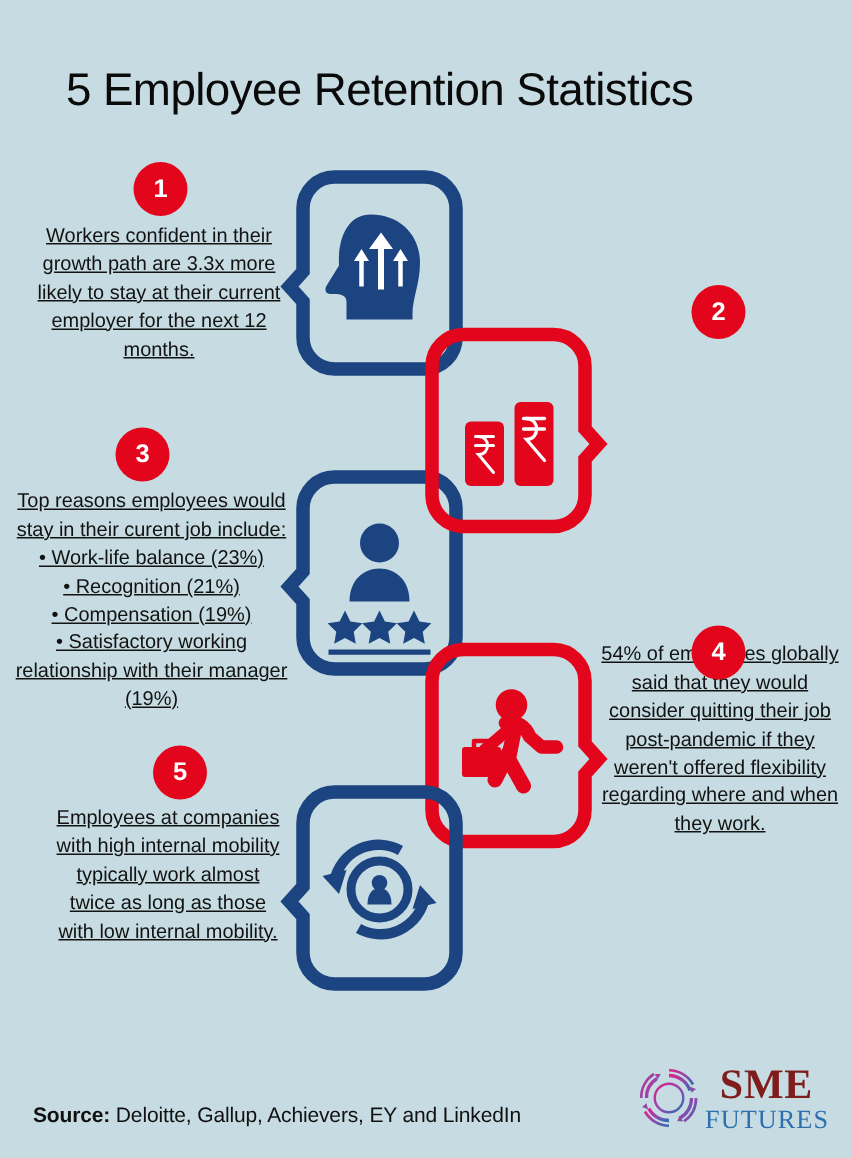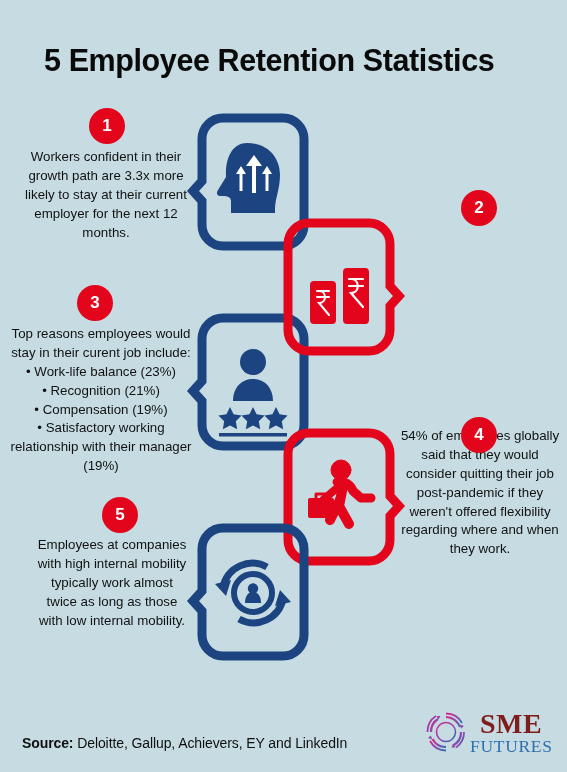--- a/index.html
+++ b/index.html
@@ -21,21 +21,21 @@
     box-sizing: border-box;
   }
 
   
   .title {
     position: absolute;
     left: 44px;
     top: 44px;
     width: 500px;
     font-size: 30.5px;
-    font-weight: bold;
+    font-weight: normal;
     color: #0a0a0a;
     letter-spacing: -0.4px;
     line-height: 1.1;
   }
 
   
   .num-badge {
     position: absolute;
     width: 36px;
     height: 36px;
@@ -57,20 +57,21 @@
 
   
   .stat-text {
     position: absolute;
     font-size: 13.3px;
     line-height: 1.42;
     color: #121212;
     text-align: center;
     z-index: 35;
     white-space: pre-line;
+    text-decoration: underline;
   }
   .text-1 { left: 20px;  top: 148px; width: 172px; }
   .text-2 { left: 400px; top: 231px; width: 160px; }
   .text-3 { left: 8px;   top: 325px; width: 186px; }
   .text-4 { left: 400px; top: 427px; width: 160px; }
   .text-5 { left: 36px;  top: 536px; width: 152px; }
 
   
   .card {
     position: absolute;

